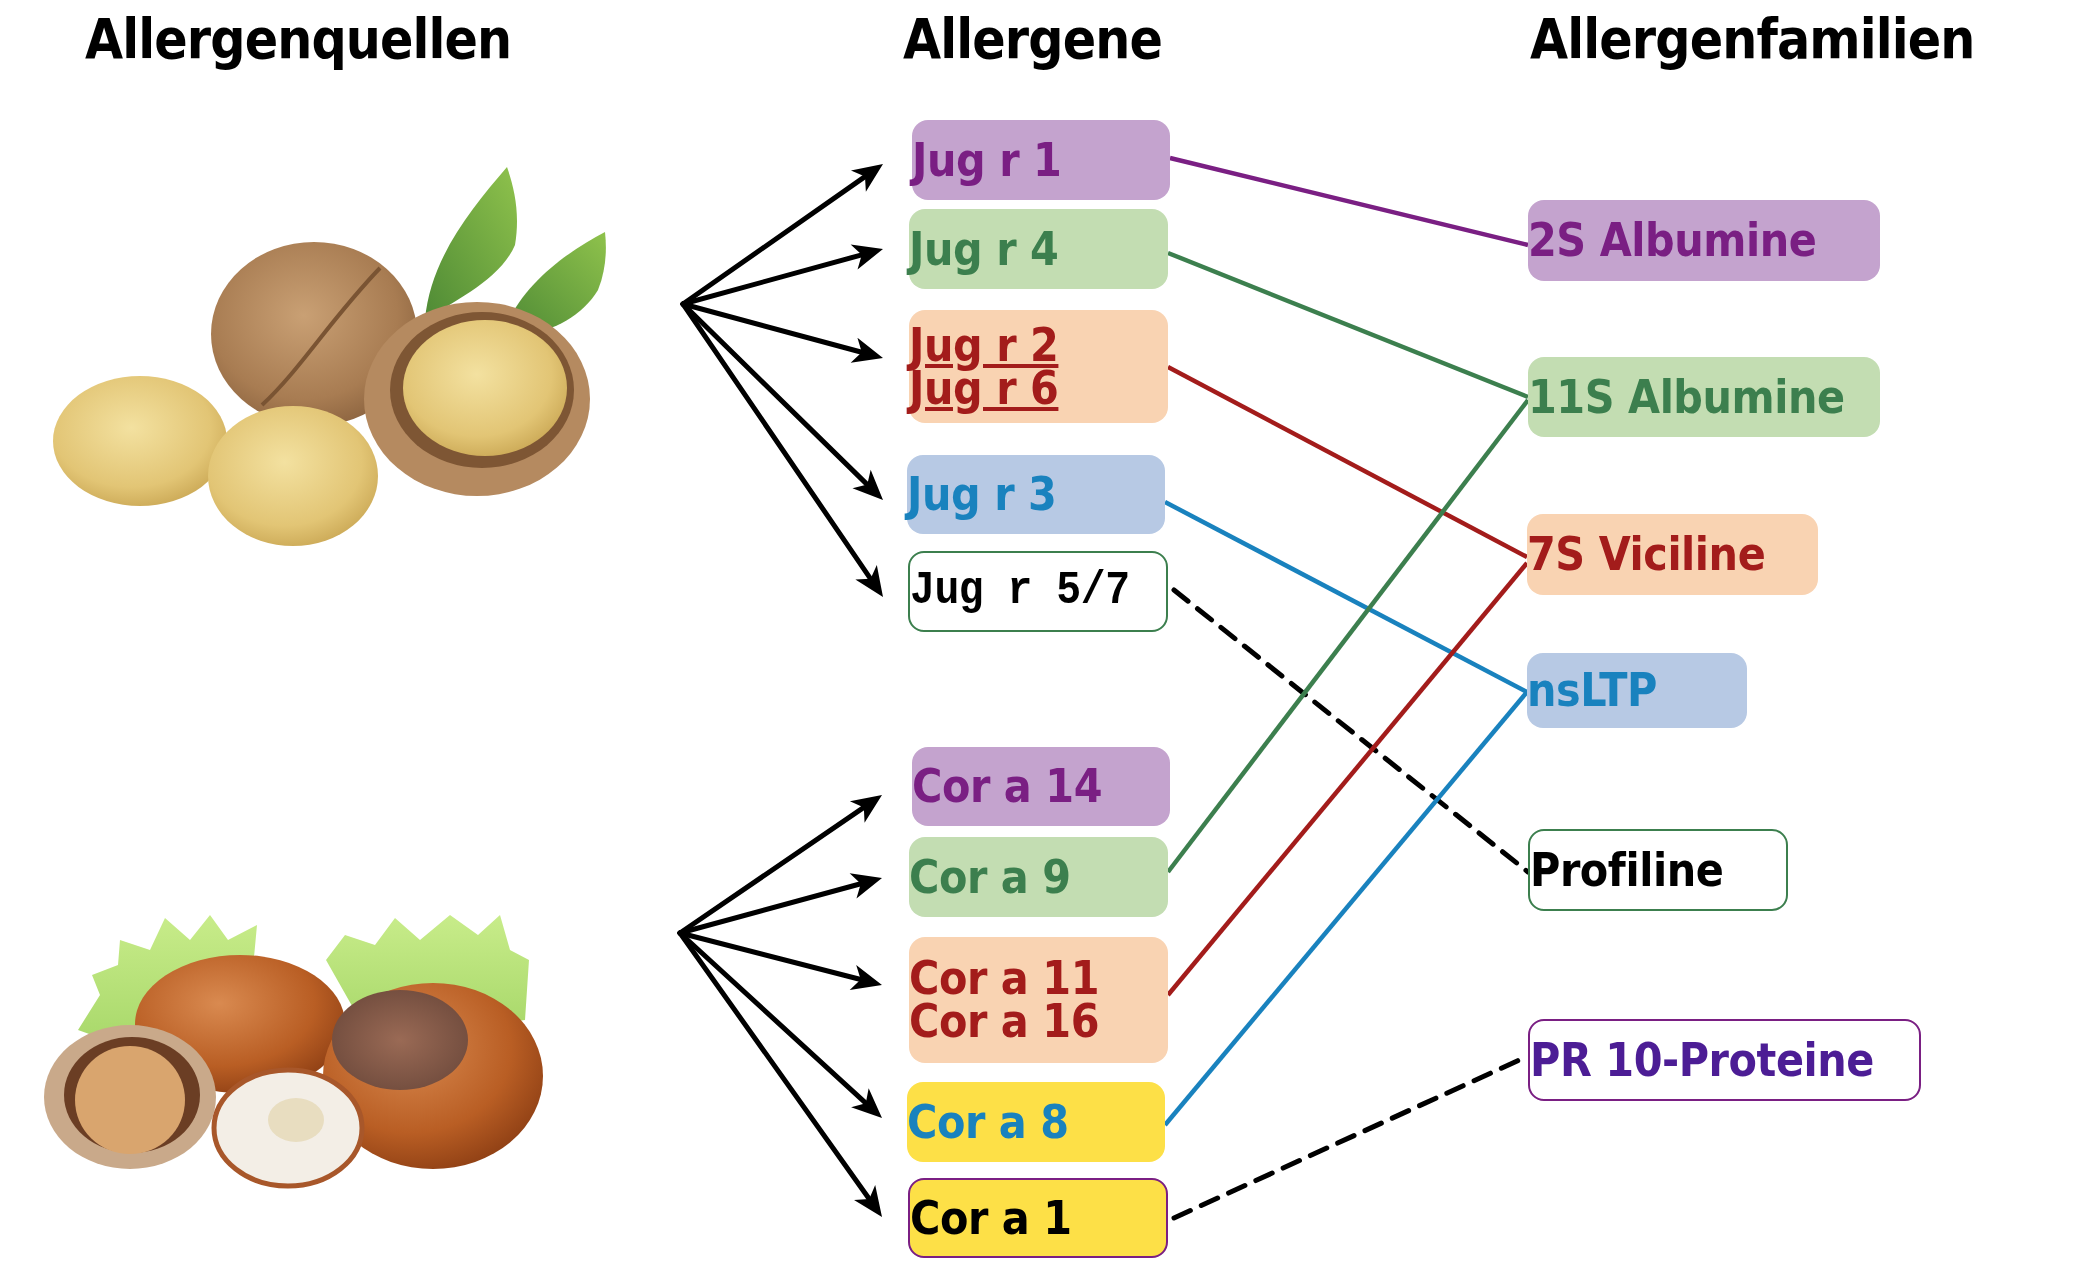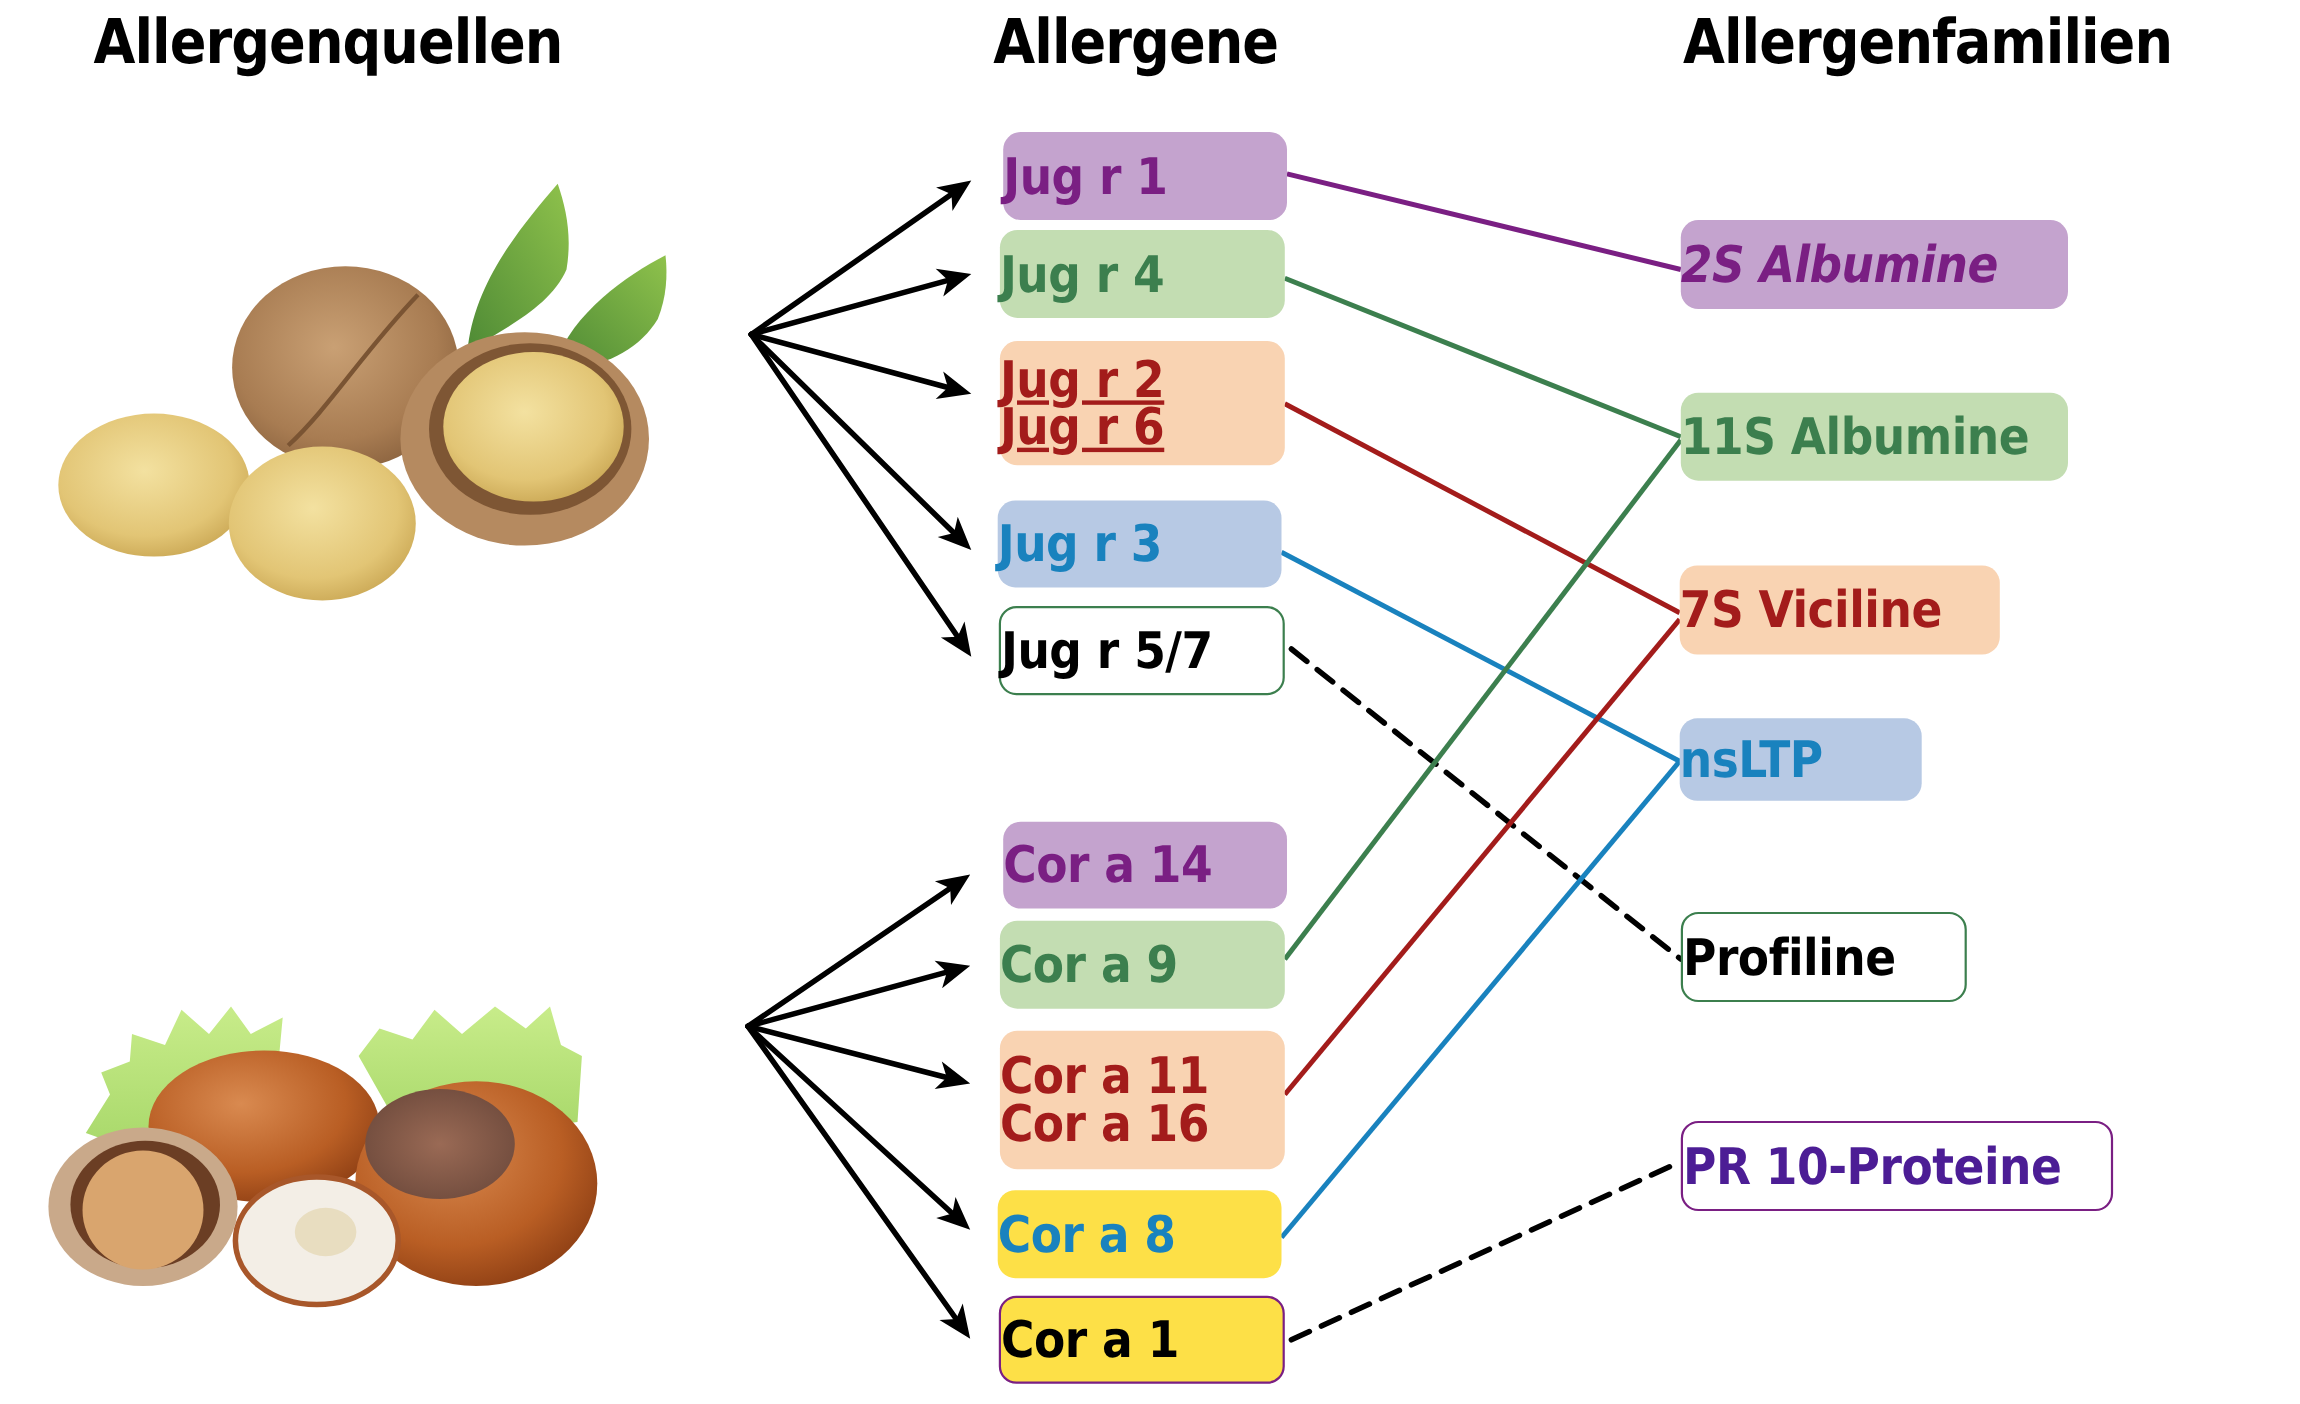--- a/index.html
+++ b/index.html
@@ -122,42 +122,42 @@
     <div class="box" style="left: 909px; top: 209px; width: 259px; height: 80px; background: rgb(195, 221, 178); color: rgb(60, 127, 78);">
       <span>Jug r 4</span>
     </div>
     <div class="box" style="left: 909px; top: 310px; width: 259px; height: 113px; background: rgb(249, 211, 178); color: rgb(163, 28, 27); text-decoration: underline;">
       <span>Jug r 2</span>
       <span>Jug r 6</span>
     </div>
     <div class="box" style="left: 907px; top: 455px; width: 258px; height: 79px; background: rgb(183, 201, 228); color: rgb(25, 130, 190);">
       <span>Jug r 3</span>
     </div>
-    <div class="box" style="left: 908px; top: 551px; width: 260px; height: 81px; background: rgb(255, 255, 255); border: 2.5px solid rgb(60, 127, 78); color: rgb(0, 0, 0);">
+    <div class="box" style="left: 908px; top: 551px; width: 260px; height: 81px; background: rgb(255, 255, 255); border: 2.5px solid rgb(60, 127, 78); color: rgb(0, 0, 0); font-family: Liberation Mono, monospace;">
       <span>Jug r 5/7</span>
     </div>
     <div class="box" style="left: 912px; top: 747px; width: 258px; height: 79px; background: rgb(196, 163, 206); color: rgb(122, 31, 131);">
       <span>Cor a 14</span>
     </div>
     <div class="box" style="left: 909px; top: 837px; width: 259px; height: 80px; background: rgb(195, 221, 178); color: rgb(60, 127, 78);">
       <span>Cor a 9</span>
     </div>
     <div class="box" style="left: 909px; top: 937px; width: 259px; height: 126px; background: rgb(249, 211, 178); color: rgb(163, 28, 27);">
       <span>Cor a 11</span>
       <span>Cor a 16</span>
     </div>
     <div class="box" style="left: 907px; top: 1082px; width: 258px; height: 80px; background: #fde047; color: rgb(25, 130, 190);">
       <span>Cor a 8</span>
     </div>
     <div class="box" style="left: 908px; top: 1178px; width: 260px; height: 80px; background: #fde047; border: 2.5px solid rgb(122, 31, 131); color: rgb(0, 0, 0);">
       <span>Cor a 1</span>
     </div>
   </div>
 <div id="family-layer">
-    <div class="box fam" style="left: 1528px; top: 200px; width: 352px; height: 81px; background: rgb(196, 163, 206); color: rgb(122, 31, 131); font-style: italic;">
+    <div class="box fam" style="left: 1528px; top: 200px; width: 352px; height: 81px; background: rgb(196, 163, 206); color: rgb(122, 31, 131);">
       <span>2S Albumine</span>
     </div>
     <div class="box fam" style="left: 1528px; top: 357px; width: 352px; height: 80px; background: rgb(195, 221, 178); color: rgb(60, 127, 78);">
       <span>11S Albumine</span>
     </div>
     <div class="box fam" style="left: 1527px; top: 514px; width: 291px; height: 81px; background: rgb(249, 211, 178); color: rgb(163, 28, 27);">
       <span>7S Viciline</span>
     </div>
     <div class="box fam" style="left: 1527px; top: 653px; width: 220px; height: 75px; background: rgb(183, 201, 228); color: rgb(25, 130, 190);">
       <span>nsLTP</span>

